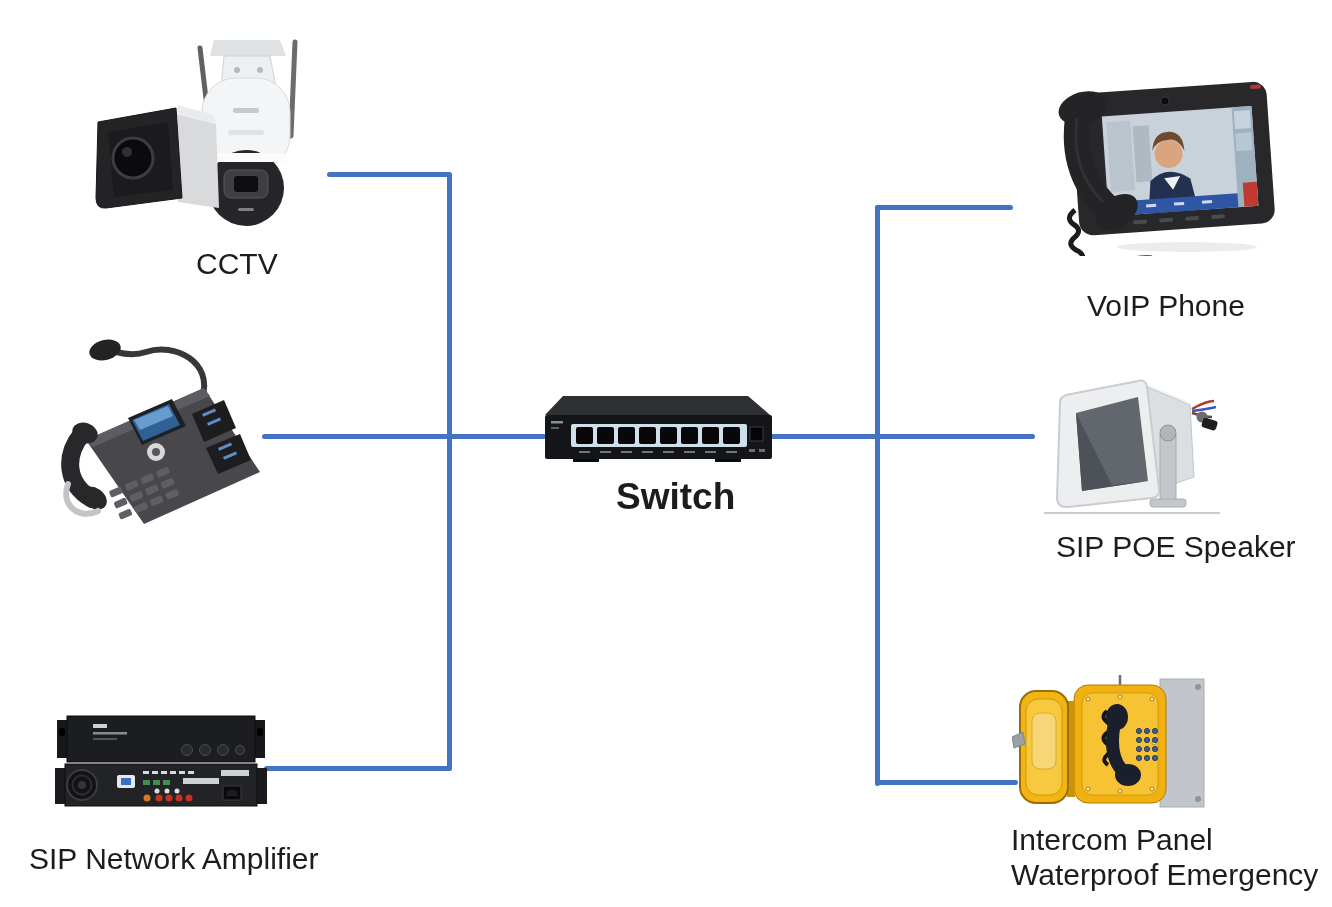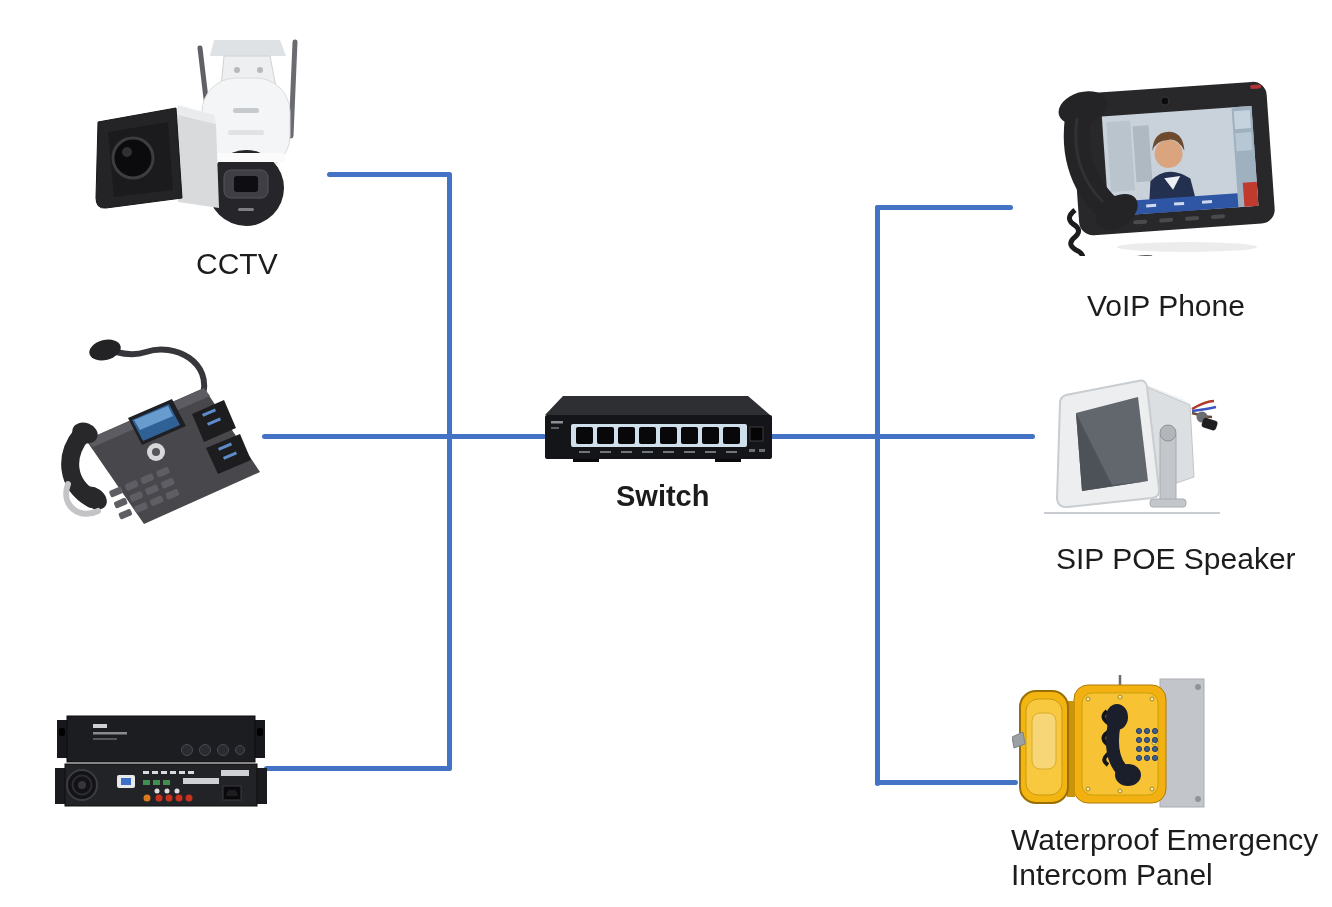--- a/index.html
+++ b/index.html
@@ -3,21 +3,21 @@
 <meta charset="utf-8">
 <style>
   html,body{margin:0;padding:0;background:#fff;}
   .canvas{
     position:relative;width:1332px;height:907px;background:#ffffff;
     font-family:"Liberation Sans",sans-serif;overflow:hidden;
   }
   .node-label{
     position:absolute;font-size:30px;line-height:35px;color:#1c1c1c;white-space:nowrap;
   }
-  .node-label.bold{font-weight:bold;font-size:29px;}
+  .node-label.bold{font-weight:bold;font-size:37px;}
   .edge{position:absolute;background:#4472C4;border-radius:2.5px;}
   .edge.h{height:5px;}
   .edge.v{width:5px;}
   .device{position:absolute;}
   .device svg{display:block;}
 </style>
 </head>
 <body>
 
 <div class="canvas">
@@ -141,20 +141,21 @@
         </g>
       <circle cx="92" cy="86" r="3.5" fill="#d97a1f"></circle>
       <circle cx="104" cy="86" r="3.5" fill="#c9311f"></circle>
         <circle cx="114" cy="86" r="3.5" fill="#c9311f"></circle>
       <circle cx="124" cy="86" r="3.5" fill="#c9311f"></circle>
         <circle cx="134" cy="86" r="3.5" fill="#c9311f"></circle>
       <rect x="168" y="74" width="18" height="14" fill="#0a0a0c" stroke="#3a3b40"></rect>
       <path d="M171 84 h12 l-2 -6 h-8 z" fill="#1c1d21"></path>
     </svg>
   </div>
+  <div class="node-label" style="left:29px;top:841px;">SIP Network Amplifier</div>
 
   <div class="device" style="left:543px;top:391px;width:231px;height:72px;">
     <svg viewBox="0 0 231 72" width="231" height="72">
       <path d="M20 5 L205 5 L227 24 L2 24 Z" fill="#2e2f33"></path>
       <rect x="2" y="24" width="227" height="44" rx="2" fill="#141518"></rect>
       <rect x="8" y="30" width="12" height="2.5" fill="#8a8f95"></rect>
       <rect x="8" y="36" width="8" height="2" fill="#5a5f65"></rect>
       <rect x="28" y="33" width="176" height="23" rx="2" fill="#cfe0ea"></rect>
       <g fill="#08080a">
         <rect x="33" y="36" width="17" height="17" rx="2"></rect>
@@ -237,21 +238,21 @@
       <path d="M96 4 L106 10 L150 28 L140 22 Z" fill="#eef0f1"></path>
       <path d="M105 10 L148 28 L152 100 L117 112 Z" fill="#dcdfe2" stroke="#c2c6ca"></path>
       <path d="M118 58 h16 v68 h-16 z" fill="#c3c7cc" stroke="#a8adb2"></path>
       <rect x="108" y="122" width="36" height="8" rx="3" fill="#c3c7cc" stroke="#a8adb2"></rect>
       <circle cx="126" cy="56" r="8" fill="#b2b6bb" stroke="#8e9297"></circle>
       <path d="M18 26 Q18 20 24 18 L96 4 Q104 2 105 10 L117 112 Q118 120 110 121 L26 130 Q16 131 15 122 Z" fill="#eceeef" stroke="#c9cdd1" stroke-width="2"></path>
       <path d="M34 36 L96 20 L106 104 L40 114 Z" fill="#62676e"></path>
       <path d="M34 36 L40 114 L106 104 L70 108 Z" fill="#4d5158"></path>
     </svg>
   </div>
-  <div class="node-label" style="left:1056px;top:529px;margin-top:12px;">SIP POE Speaker</div>
+  <div class="node-label" style="left:1056px;top:529px;">SIP POE Speaker</div>
 
   <div class="device" style="left:1012px;top:673px;width:196px;height:142px;">
     <svg viewBox="0 0 196 142" width="196" height="142">
       <rect x="148" y="6" width="44" height="128" fill="#c2c5c9" stroke="#a9adb2"></rect>
       <circle cx="186" cy="14" r="3" fill="#8f9499"></circle>
         <circle cx="186" cy="126" r="3" fill="#8f9499"></circle>
       <line x1="108" y1="2" x2="108" y2="12" stroke="#6a6e73" stroke-width="2.5"></line>
       <rect x="62" y="12" width="92" height="118" rx="14" fill="#f2b011" stroke="#b07c06"></rect>
       <rect x="70" y="20" width="76" height="102" rx="10" fill="#f7c233" stroke="#caa10e"></rect>
       <g fill="#fae9b8" stroke="#a88a1a" stroke-width="1">
@@ -282,17 +283,17 @@
           <circle cx="143" cy="85" r="2.6"></circle>
       </g>
       <rect x="55" y="28" width="8" height="96" fill="#c9940a"></rect>
       <rect x="8" y="18" width="48" height="112" rx="16" fill="#f3b512" stroke="#9a6e04" stroke-width="2"></rect>
       <rect x="14" y="26" width="36" height="96" rx="12" fill="#f8c83e" stroke="#c79c10"></rect>
       <rect x="20" y="40" width="24" height="56" rx="8" fill="#f6d676" stroke="#d9ae2a"></rect>
       <path d="M0 64 L11 59 L13 71 L2 75 Z" fill="#9ba0a5" stroke="#7e8388"></path>
     </svg>
   </div>
   <div class="node-label" style="left:1011px;top:822px;white-space:nowrap;">
+    <div>Intercom Panel</div>
     <div>Waterproof Emergency</div>
-    <div>Intercom Panel</div>
   </div>
 
 </div>
 
 </body></html>

